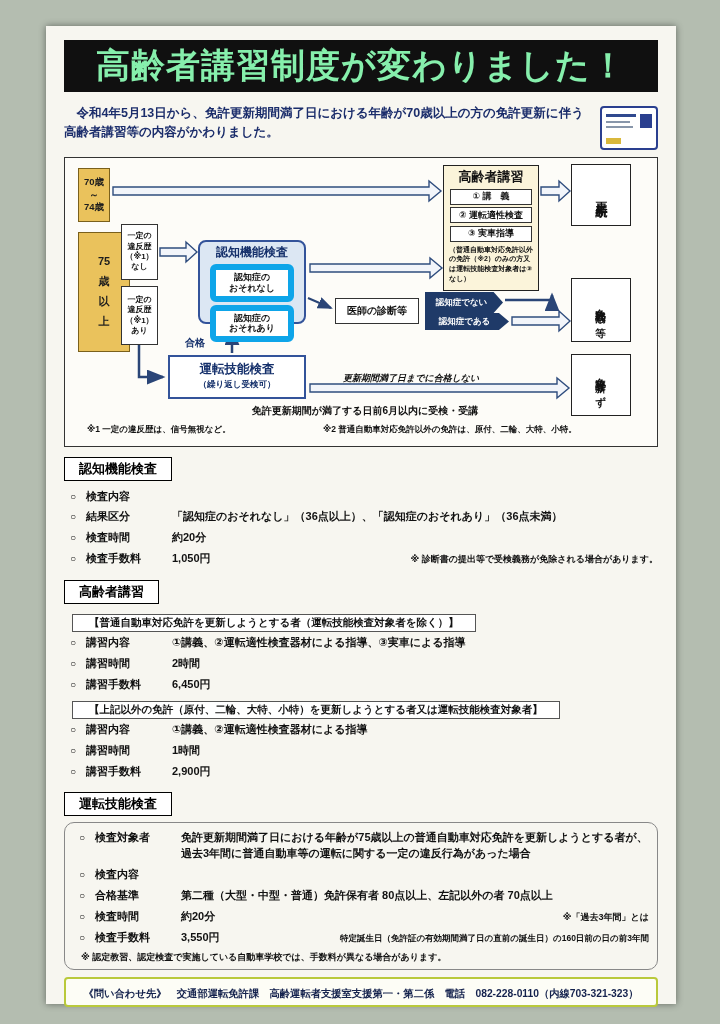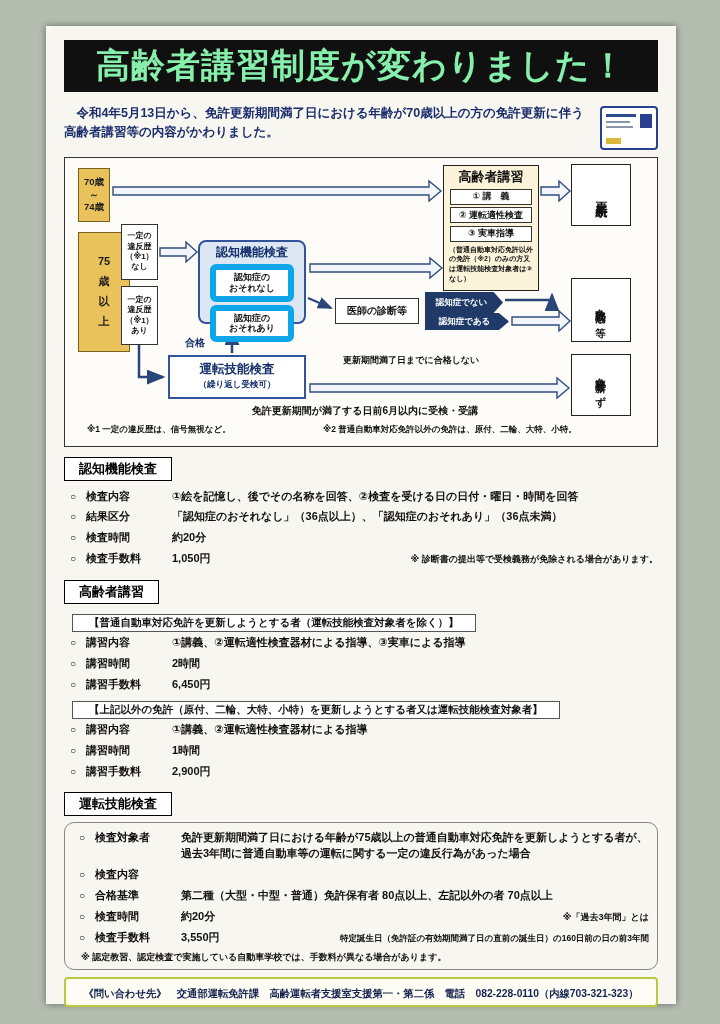--- a/index.html
+++ b/index.html
@@ -216,33 +216,32 @@
       <div class="fb vbox" style="left:506px;top:6px;width:60px;height:62px;font-size:12px;">更新手続</div>
       <div class="fb vbox" style="left:506px;top:120px;width:60px;height:64px;">免許取消し等</div>
       <div class="fb vbox" style="left:506px;top:196px;width:60px;height:62px;">免許更新せず</div>
 
       <div class="fb skillbox" style="left:103px;top:197px;width:138px;height:44px;">
         <span class="sk1">運転技能検査</span>
         <span class="sk2">（繰り返し受検可）</span>
       </div>
 
       <span class="flabel pass" style="left:120px;top:178px;">合格</span>
-      <span class="flabel fail" style="left:278px;top:196px;">更新期間満了日までに合格しない</span>
+      <span class="flabel fail" style="left:278px;top:214px;font-style:italic;">更新期間満了日までに合格しない</span>
       <span class="flabel deadline" style="left:150px;top:246px;width:300px;text-align:center;">免許更新期間が満了する日前6月以内に受検・受講</span>
       <span class="flabel fnote" style="left:22px;top:266px;">※1 一定の違反歴は、信号無視など。</span>
       <span class="flabel fnote" style="left:258px;top:266px;">※2 普通自動車対応免許以外の免許は、原付、二輪、大特、小特。</span>
     </div>
 
     <div class="sec">
       <div class="sec-h">認知機能検査</div>
       <div class="rows">
         <div class="row">
           <span class="blt">○</span>
           <span class="lbl">検査内容</span>
-          <span class="val">①絵を記憶し、後でその名称を回答、②検査を受ける日の日付・曜日・時間を回答</span>
         </div>
         <div class="row">
           <span class="blt">○</span>
           <span class="lbl">結果区分</span>
           <span class="val">「認知症のおそれなし」（36点以上）、「認知症のおそれあり」（36点未満）</span>
         </div>
         <div class="row">
           <span class="blt">○</span>
           <span class="lbl">検査時間</span>
           <span class="val">約20分</span>

